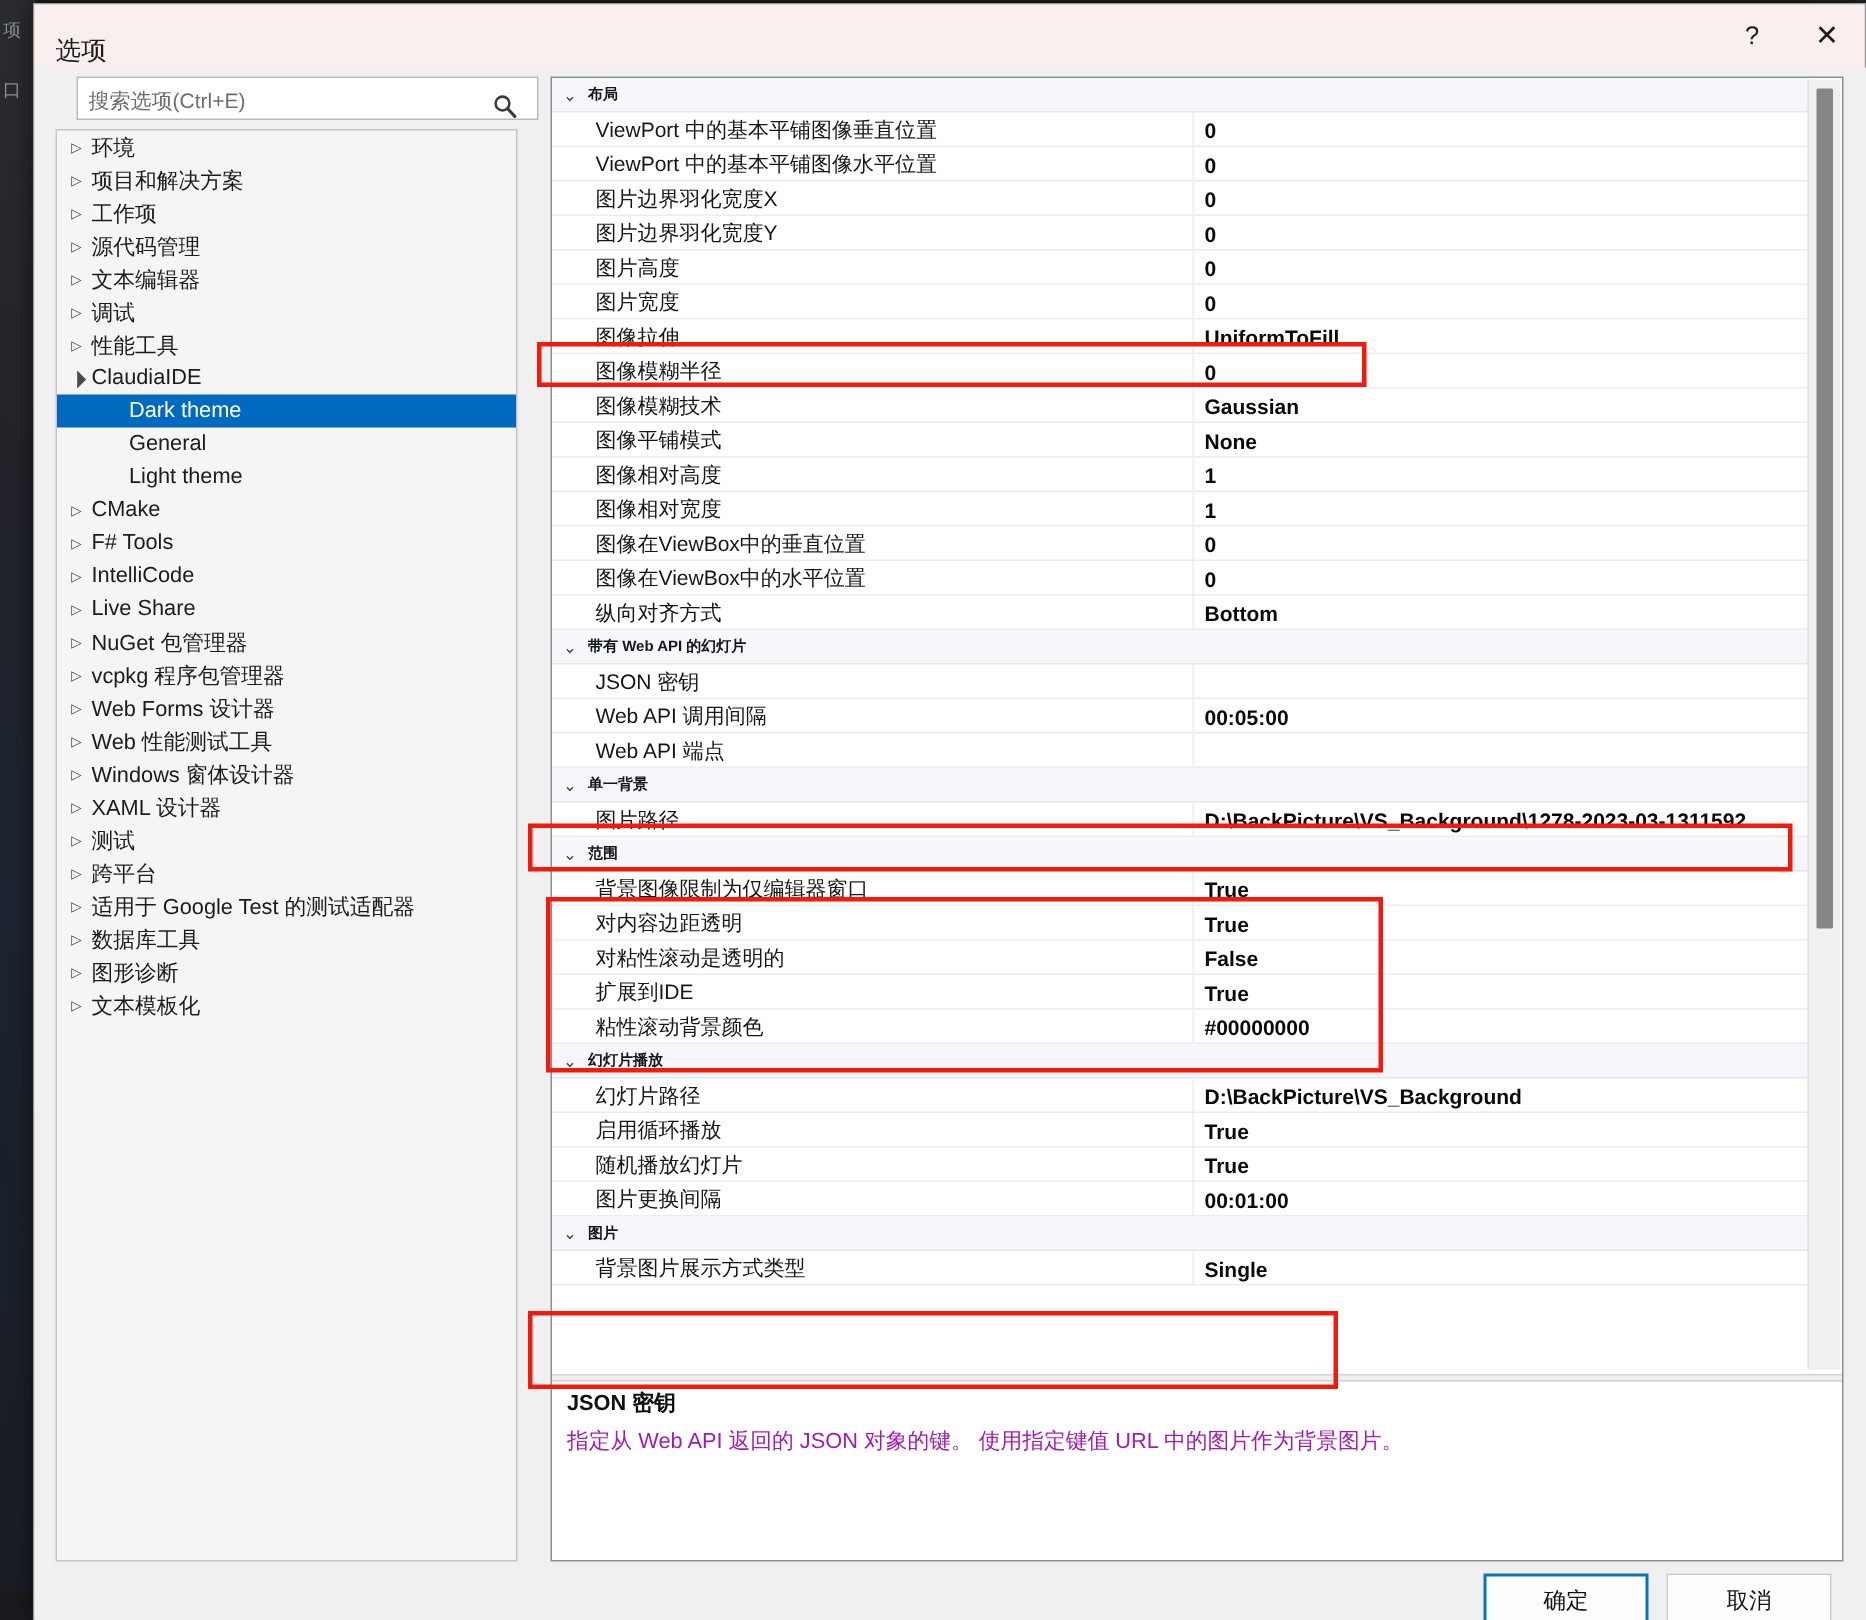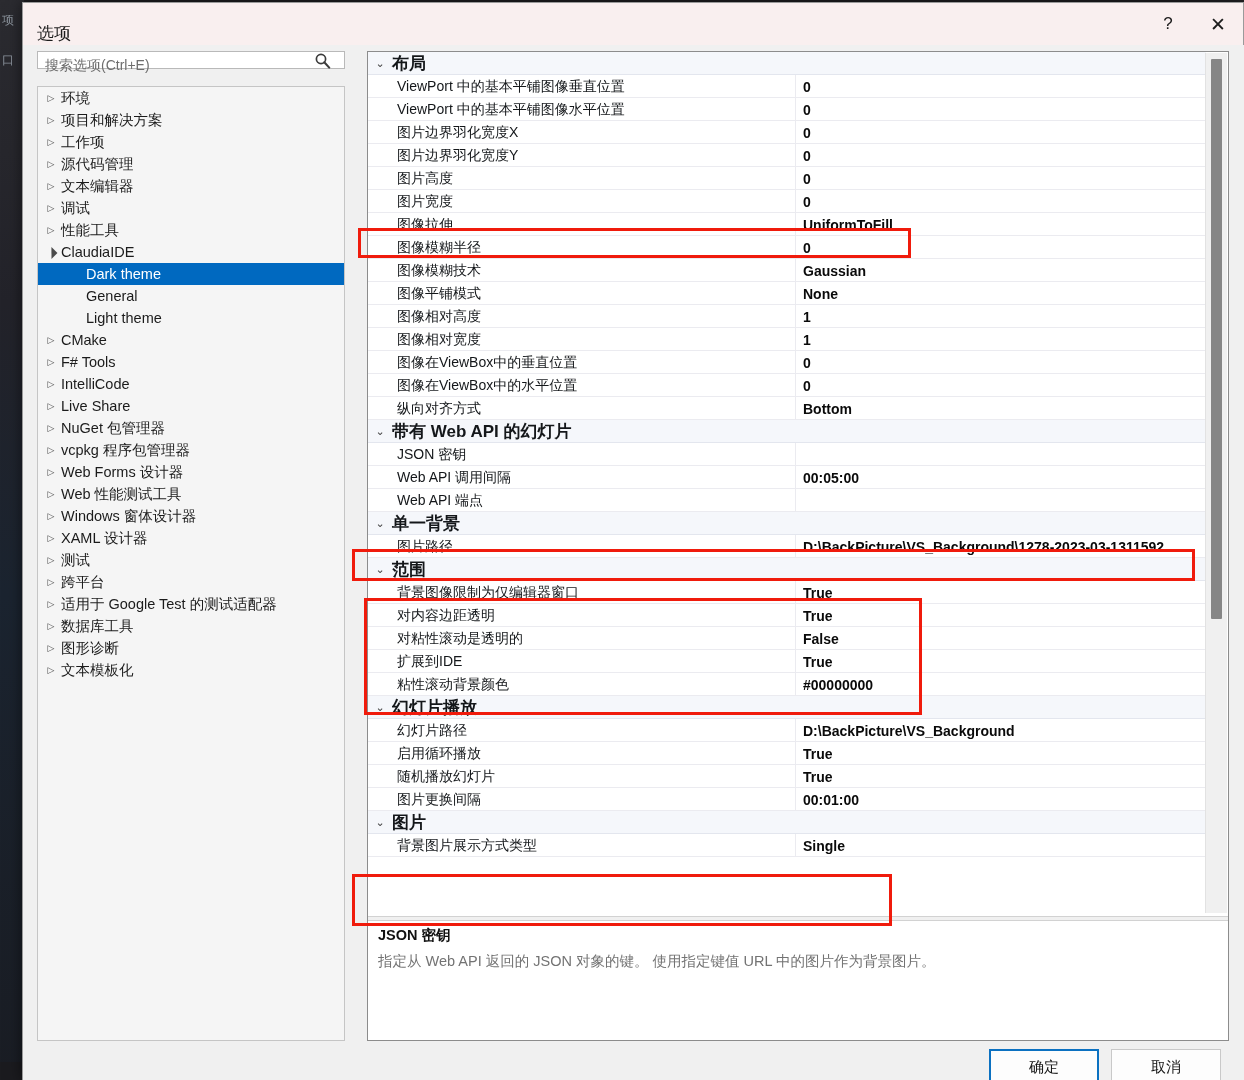--- a/index.html
+++ b/index.html
@@ -72,25 +72,25 @@
 
   
   #dlg-body {
     position: absolute; left: 0; top: 42px;
     width: 1222px; height: 1036px;
     background: #f0f0f0;
   }
 
   
   #search-wrap {
-    position: absolute; left: 14px; top: 6px;
-    width: 308px; height: 18px;
+    position: absolute; left: 28px; top: 6px;
+    width: 308px; height: 29px;
     background: #ffffff;
     border: 1px solid #b9b9b9;
-    display: flex; align-items: flex-start;
+    display: flex; align-items: flex-end;
   }
   #search-input {
     border: 0; outline: 0; background: transparent;
     font-family: inherit; font-size: 14px;
     color: #6e6e6e;
     padding-left: 7px; width: 272px; height: 25px;
   }
   #search-input::placeholder { color:#6e6e6e; opacity:1; }
   #search-icon { width: 24px; display:flex; align-items:center; justify-content:center; }
 
@@ -143,21 +143,21 @@
   .pg-cat {
     background: #f5f7fb;
     border-bottom: 1px solid #e3e6ee;
     font-weight: bold;
     color: #14171a;
   }
   .pg-cat .cat-arrow {
     width: 24px; text-align: center;
     font-size: 11px; font-weight: normal; color: #444;
   }
-  .pg-cat .cat-label { font-size: 17px; }
+  .pg-cat .cat-label { font-size: 10px; }
   .pg-name {
     position: absolute; left: 29px; top: 0;
     width: 440px; height: 23px;
     display: flex; align-items: center;
     color: #14171a;
   }
   .pg-value {
     position: absolute; left: 430px; top: 0;
     height: 23px;
     display: flex; align-items: center;
@@ -196,21 +196,21 @@
     position: absolute; left: 0; top: 870px;
     width: 860px; height: 118px;
     background: #ffffff;
     padding: 4px 10px 0 10px;
   }
   #desc-title {
     font-size: 14.5px; font-weight: bold; color: #101010;
     margin-bottom: 6px;
   }
   #desc-text {
-    font-size: 14.5px; color: #737373; line-height: 1.45;
+    font-size: 14.5px; color: #a21caf; line-height: 1.45;
   }
 
   
   .redbox {
     position: absolute;
     border: 3px solid #f01b0c;
     pointer-events: none;
     z-index: 40;
   }
 

